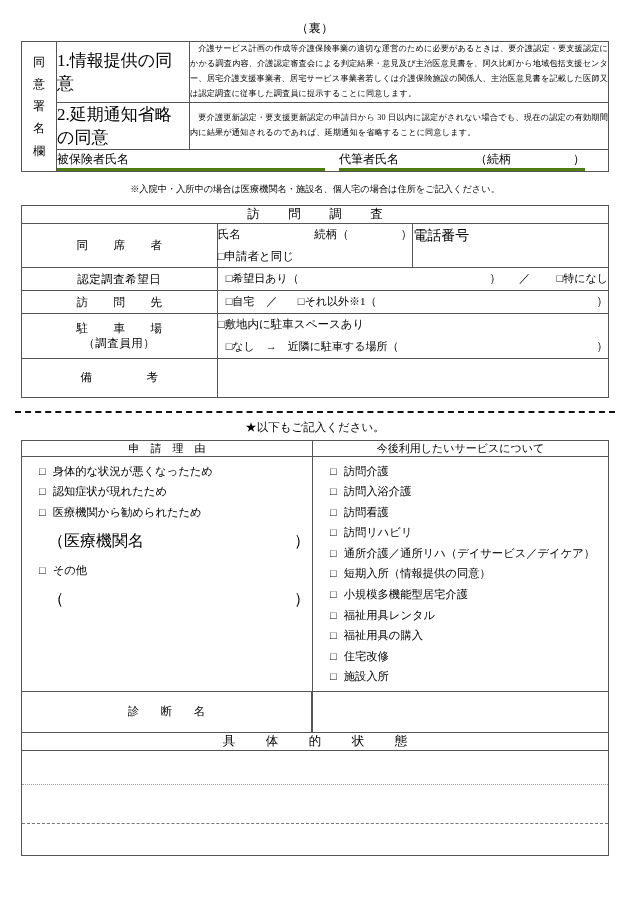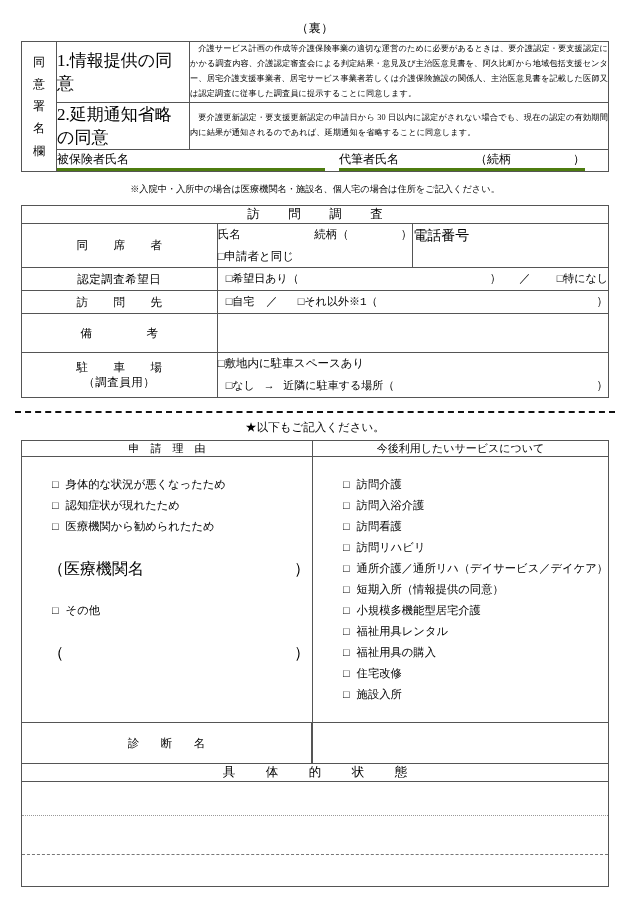--- a/index.html
+++ b/index.html
@@ -100,40 +100,40 @@
 
   
   .section-title {
     text-align: center;
     font-size: 12.5px;
     letter-spacing: 8px;
     text-indent: 8px;
     padding: 5px 0 4px 0;
   }
   .row-line { font-size: 11.5px; line-height: 1.9; white-space: nowrap; }
-  .cb { font-family: Liberation Mono, monospace; font-size: 11px; padding-left: 8px; }
+  .cb { font-family: Liberation Serif, serif; font-size: 11px; padding-left: 8px; }
   .dashed-left { border-left: 1px dashed #666 !important; }
   .fill { flex: 1 1 auto; }
   .flexline { display: flex; align-items: baseline; }
 
   
   .cutline {
     width: 600px;
     margin: 13px auto 0 auto;
     border-top: 2.4px dashed #111;
     height: 0;
   }
   .star-note {
     text-align: center;
     font-size: 11.5px;
     padding: 7px 0 5px 0;
   }
 
   
-  .chk-list { list-style: none; margin: 14px; padding: 3px 0 3px 0; }
+  .chk-list { list-style: none; margin: 1px; padding: 3px 0 3px 0; }
   .chk-list li {
     font-size: 11.3px;
     line-height: 1.82;
     padding-left: 8px;
     white-space: nowrap;
   }
   .chk-list li .box { margin-right: 7px; }
   .sub-line {
     font-size: 16px;
     line-height: 1.82;
@@ -254,37 +254,37 @@
           <span>／</span>
           <span style="display:inline-block;width:12px"></span>
           <span class="cb">□それ以外※1（</span>
           <span class="fill"></span>
           <span>）</span>
         </div>
       </td>
     </tr>
 
     <tr>
-      <td class="vhead spaced4" style="height:38px">備　　　考</td>
-      <td colspan="2"></td>
-    </tr>
-
-    <tr>
       <td class="vhead">
         <div class="spaced">駐　車　場</div>
         <div>（調査員用）</div>
       </td>
       <td class="cellpad" colspan="2">
         <div class="row-line">□敷地内に駐車スペースあり</div>
         <div class="row-line flexline">
           <span class="cb">□なし　→　近隣に駐車する場所（</span>
           <span class="fill"></span>
           <span>）</span>
         </div>
       </td>
+    </tr>
+
+    <tr>
+      <td class="vhead spaced4" style="height:38px">備　　　考</td>
+      <td colspan="2"></td>
     </tr>
   </tbody>
     </table>
 
   <div class="cutline"></div>
   <div class="star-note">★以下もご記入ください。</div>
 
   <table class="tbl">
     <tbody>
         <tr>

